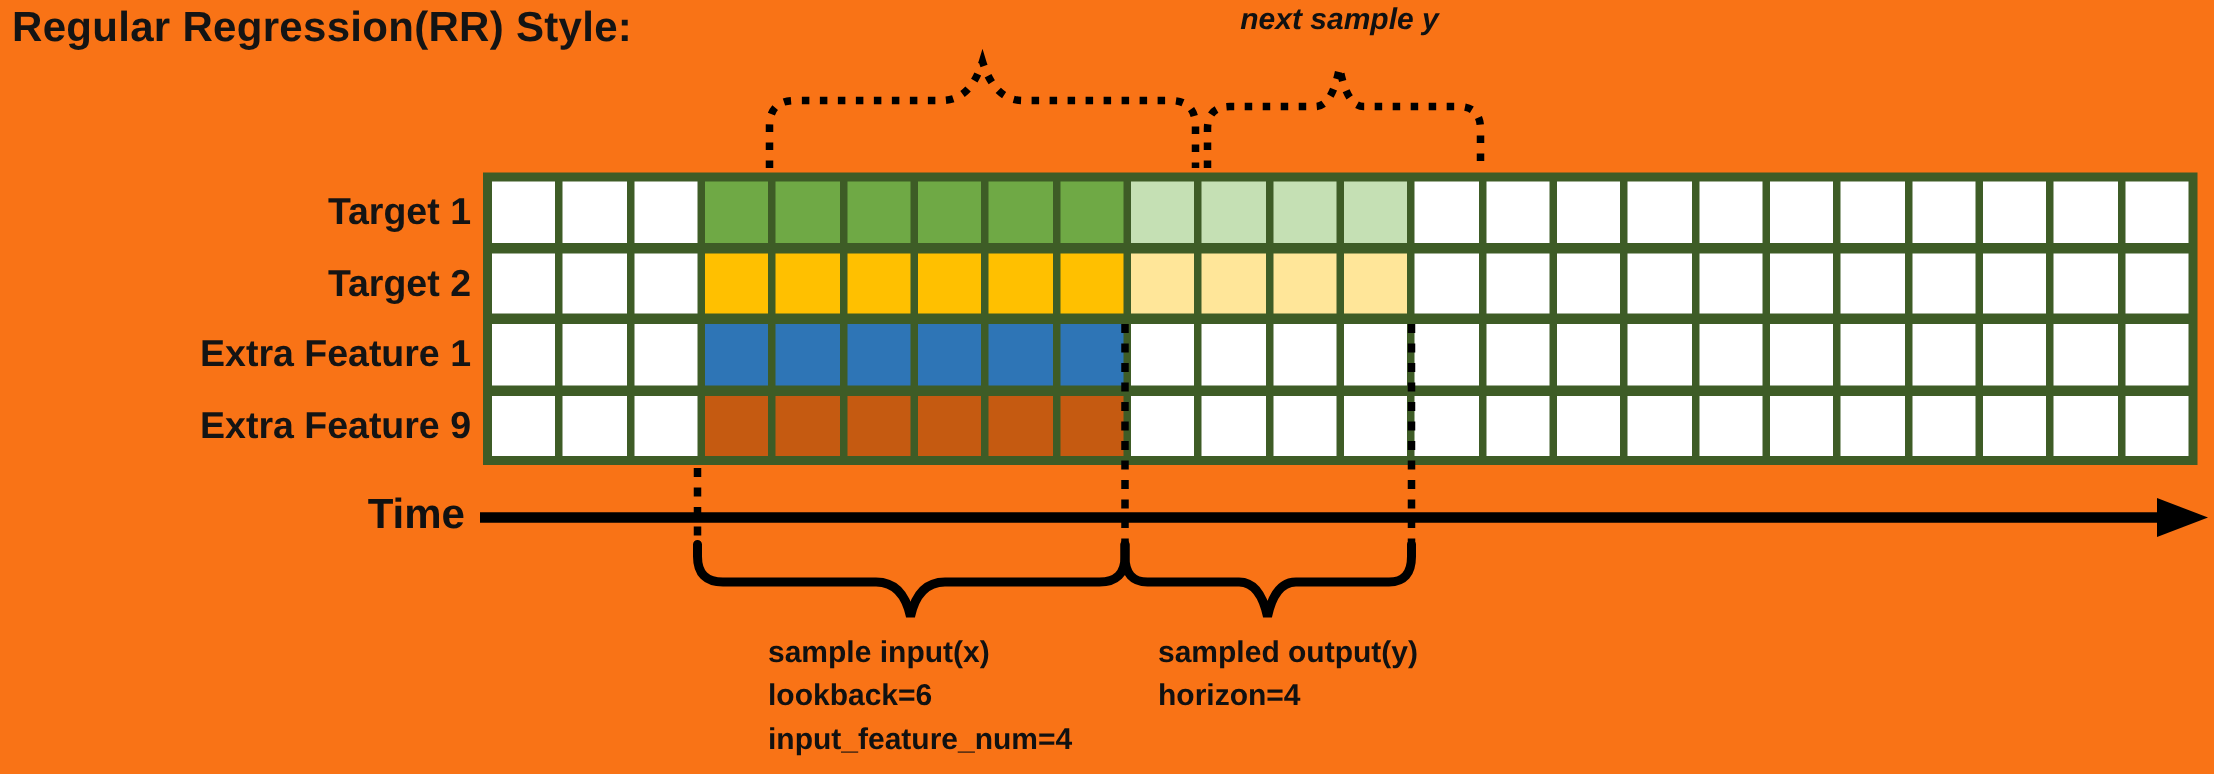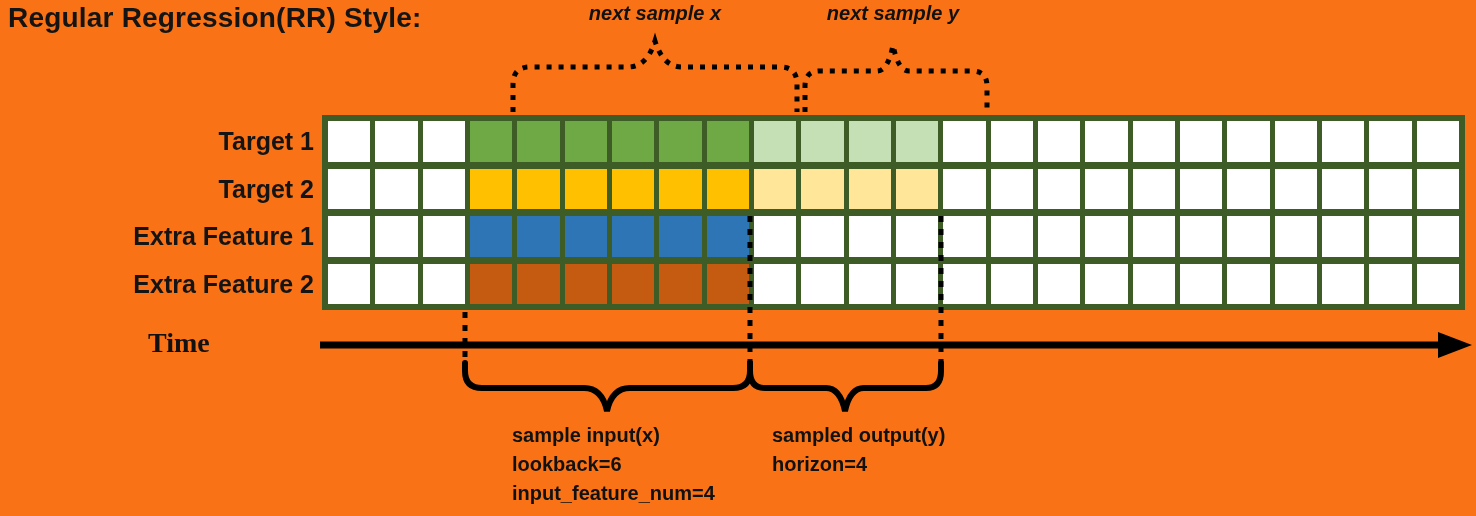--- a/index.html
+++ b/index.html
@@ -54,25 +54,24 @@
     text-align: right;
     font-weight: bold;
     font-size: 25px;
     color: #141414;
   }
   .time-label {
     position: absolute;
     left: 148px;
     top: 327px;
     width: 162px;
-    text-align: left;
+    text-align: right;
     font-weight: bold;
     font-size: 28px;
     color: #111111;
-    font-family: Liberation Serif, serif;
   }
   .anno {
     position: absolute;
     top: 421px;
     font-size: 20px;
     font-weight: 600;
     line-height: 29px;
     color: #111111;
     white-space: nowrap;
   }
@@ -85,28 +84,27 @@
     pointer-events: none;
   }
 </style>
 </head>
 <body>
 
 <div class="page">
 
   <div class="title">Regular Regression(RR) Style:</div>
 
-  <div class="next-label x">next sample x</div>
   <div class="next-label y">next sample y</div>
 
   <div>
       <div class="row-label" style="top: 121px; height: 40.5px; line-height: 40.5px;">Target 1</div>
       <div class="row-label" style="top: 168.5px; height: 40.5px; line-height: 40.5px;">Target 2</div>
       <div class="row-label" style="top: 216px; height: 40.5px; line-height: 40.5px;">Extra Feature 1</div>
-      <div class="row-label" style="top: 263.5px; height: 40.5px; line-height: 40.5px;">Extra Feature 2</div>
+      <div class="row-label" style="top: 263.5px; height: 40.5px; line-height: 40.5px;">Extra Feature 9</div>
     </div>
 
   <div class="sample-grid">
       <div class="cell"></div>
       <div class="cell"></div>
       <div class="cell"></div>
       <div class="cell" style="background: rgb(111, 169, 69);"></div>
       <div class="cell" style="background: rgb(111, 169, 69);"></div>
       <div class="cell" style="background: rgb(111, 169, 69);"></div>
       <div class="cell" style="background: rgb(111, 169, 69);"></div>

